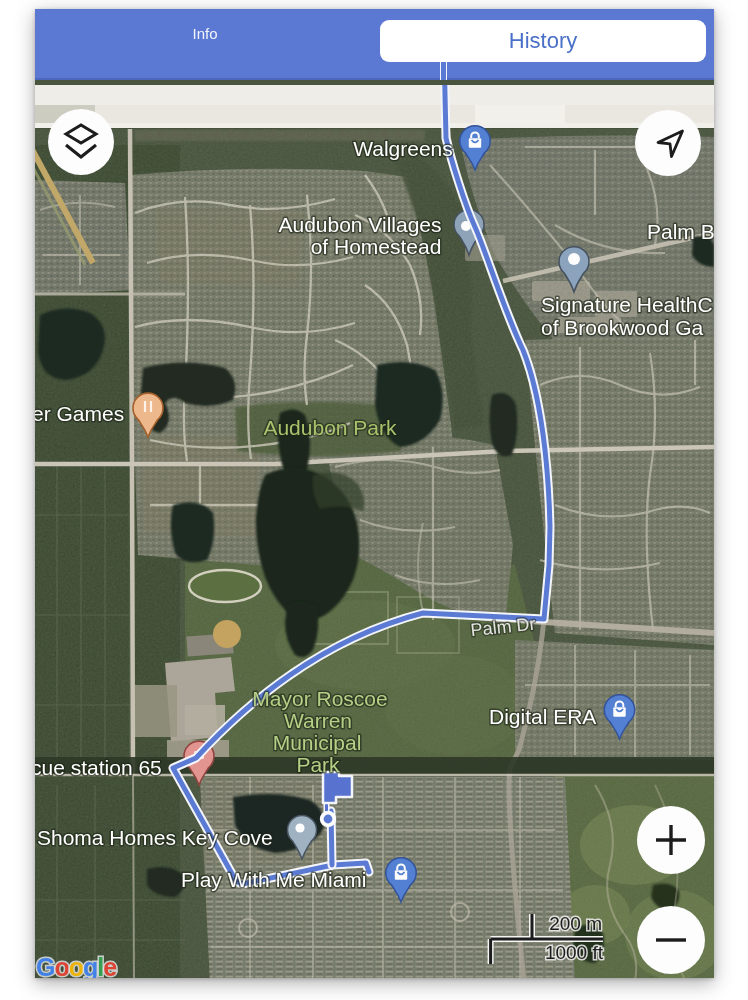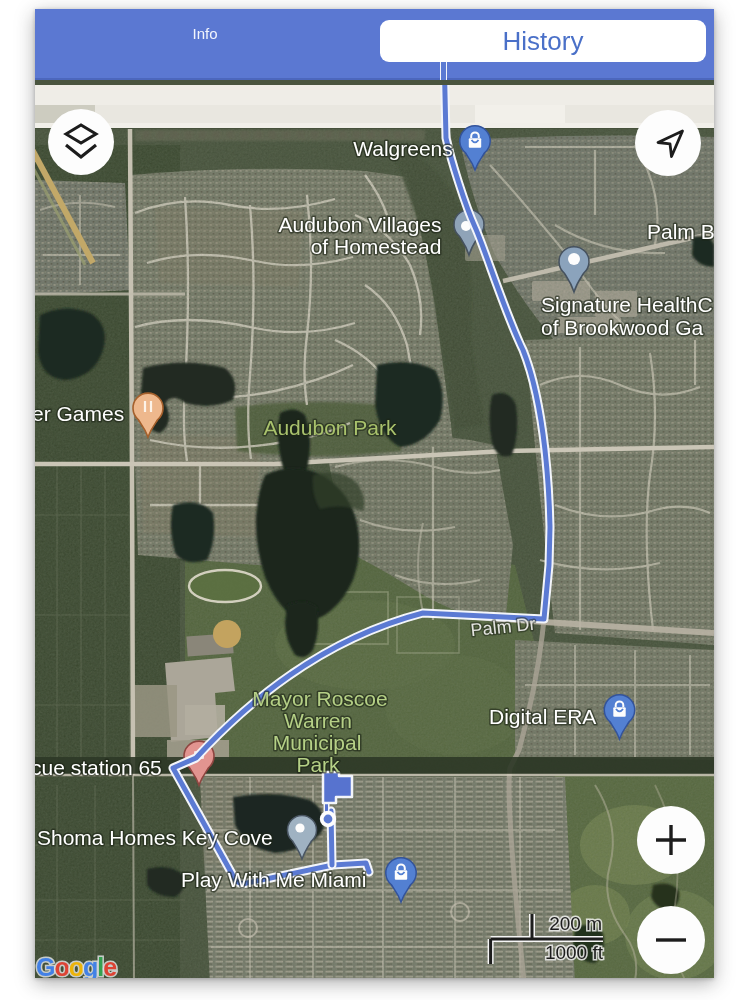--- a/index.html
+++ b/index.html
@@ -1,19 +1,19 @@
 <!DOCTYPE html>
 <html><head>
 <meta charset="utf-8">
 <style>
 html,body{margin:0;padding:0;background:#fff;width:748px;height:1000px;overflow:hidden}
 .app{position:absolute;left:35px;top:9px;width:679px;height:969px;box-shadow:0 5px 18px rgba(40,40,40,.38),0 1px 4px rgba(0,0,0,.22);overflow:hidden;font-family:"Liberation Sans",sans-serif;background:#4a553f}
 .tabbar{position:absolute;left:0;top:0;width:679px;height:71px;background:#5b78d2;border-bottom:2px solid #4c67bd;box-sizing:border-box}
 .info{position:absolute;left:110px;top:16px;width:120px;text-align:center;font-size:15px;color:#f2f5fd}
-.hist{position:absolute;left:345px;top:11px;width:326px;height:42px;background:#fff;border-radius:9px;text-align:center;line-height:42px;font-size:26px;color:#4a70c8}
+.hist{position:absolute;left:345px;top:11px;width:326px;height:42px;background:#fff;border-radius:9px;text-align:center;line-height:42px;font-size:22px;color:#4a70c8}
 .mapwrap{position:absolute;left:0;top:76px;width:679px;height:898px}
 </style>
 </head>
 <body>
 
 <div class="app">
 
   <div class="tabbar">
 
     <div class="info">Info</div>

